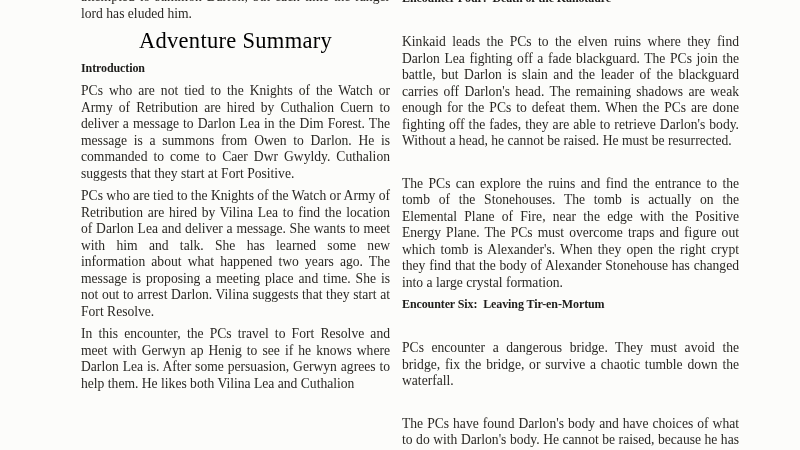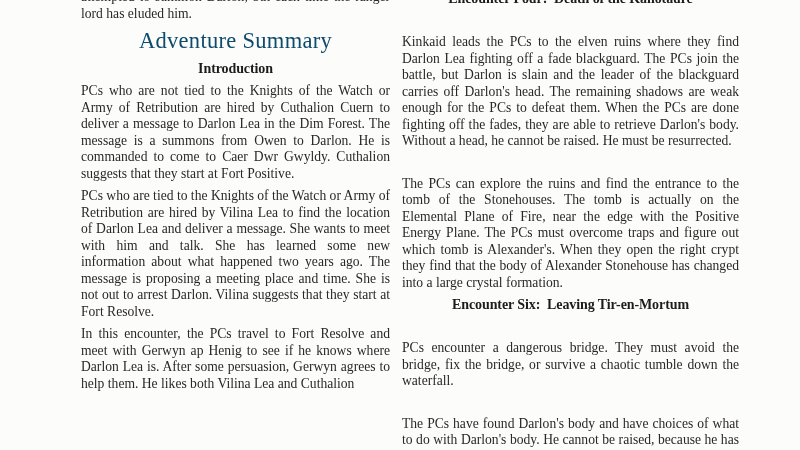--- a/index.html
+++ b/index.html
@@ -21,31 +21,30 @@
     line-height: 16.5px;
     text-align: justify;
     color: #2a2824;
   }
   .page-title {
     font-size: 22.5px;
     line-height: 26px;
     text-align: center;
     letter-spacing: 0.3px;
     margin: 3px 0 1px 0;
-    color: #0c4a6e;
+    color: #000000;
   }
   .section-heading {
-    font-size: 14px;
+    font-size: 12px;
     font-weight: bold;
     line-height: 19px;
     letter-spacing: -0.1px;
     white-space: nowrap;
     margin: 5px 0 5px 0;
     color: #1d1c1a;
-    text-align: center;
   }
   .col-right .body-paragraph { margin-bottom: 4px; margin-top: 26px; }
   .col-right .section-heading { margin: 1px 0 4px 0; }
 </style>
 </head>
 <body>
 
 <div class="page">
   <div class="col col-left">
       <p class="body-paragraph">attempted to summon Darlon, but each time the ranger lord has eluded him.</p>

